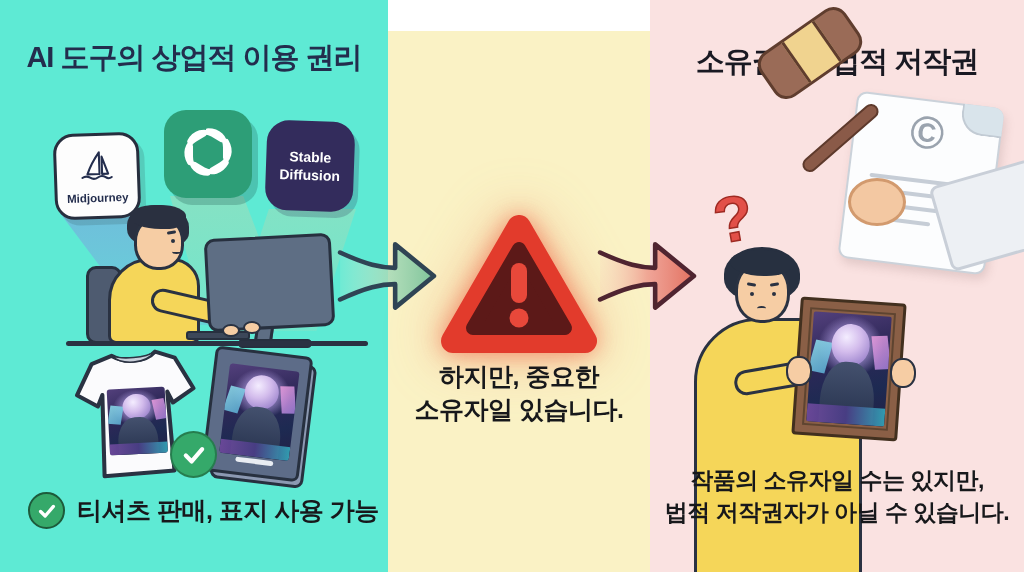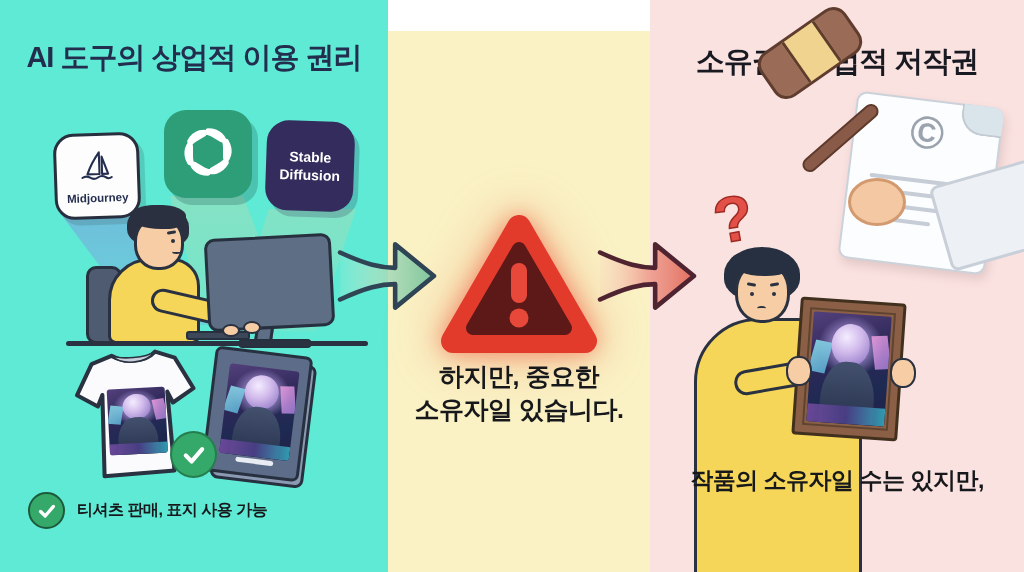--- a/index.html
+++ b/index.html
@@ -102,21 +102,21 @@
       background:linear-gradient(90deg,#7b4fa8,#4e3e8e 50%, #35b8c8); }
 
   
   .check-circle { border-radius:50%; background:#35a96a; display:flex;
       align-items:center; justify-content:center; }
   #check-mid { position:absolute; left:170px; top:431px; width:47px; height:47px;
       border:2.5px solid rgba(20,70,45,.45); z-index:8; }
   #caption-left-row { position:absolute; left:28px; top:492px; display:flex;
       align-items:center; gap:12px; }
   #check-small { width:37px; height:37px; border:2.5px solid #1d5a3b; }
-  .caption-text { font-size:16px; font-weight:800; color:#17181b; letter-spacing:-0.5px; }
+  .caption-text { font-size:25px; font-weight:800; color:#17181b; letter-spacing:-0.5px; }
 
   
   #warning-wrap { position:absolute; left:51px; top:180px; width:160px; height:150px;
       filter:drop-shadow(0 0 12px rgba(235,80,55,.6)) drop-shadow(0 0 28px rgba(235,120,80,.4)); }
   #caption-middle { position:absolute; top:329px; width:100%; text-align:center;
       font-size:25px; font-weight:800; color:#17181b; line-height:1.3; letter-spacing:-0.5px; }
 
   
   .flow-arrow { position:absolute; width:102px; height:92px; z-index:20; }
   #arrow-green { left:336px; top:230px; }
@@ -334,20 +334,21 @@
           <div class="a-body"></div>
           <div class="deck"></div>
       </div>
     </div>
     <div id="arm-left-front" class="z4"></div>
     <div id="grip-a" class="grip-hand z6"></div>
     <div id="grip-b" class="grip-hand z6"></div>
 
     <div id="caption-right" class="z7">
       <div>작품의 소유자일 수는 있지만,</div>
+      <div>법적 저작권자가 아닐 수 있습니다.</div>
     </div>
   </div>
 
   <div id="arrow-green" class="flow-arrow">
     <svg viewBox="0 0 100 90" width="102" height="92">
       <defs>
         <linearGradient id="gradGreen" x1="0" y1="0" x2="1" y2="0">
           <stop offset="0" stop-color="#cdebd4" stop-opacity="0.15"></stop>
           <stop offset="0.5" stop-color="#a8dbb9" stop-opacity="0.85"></stop>
           <stop offset="1" stop-color="#7fc49b"></stop>

